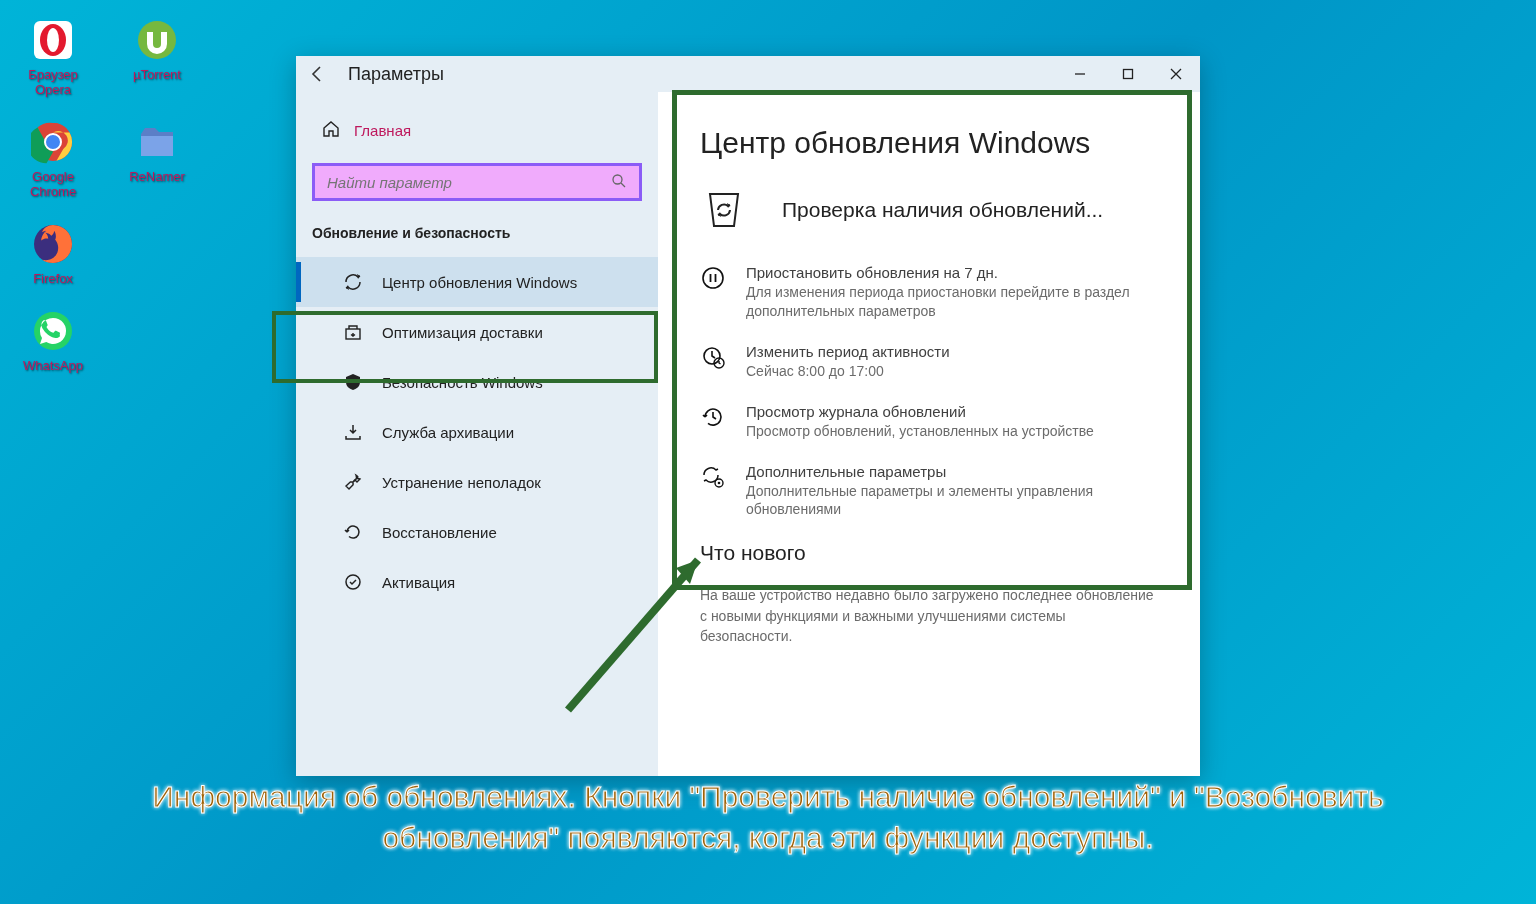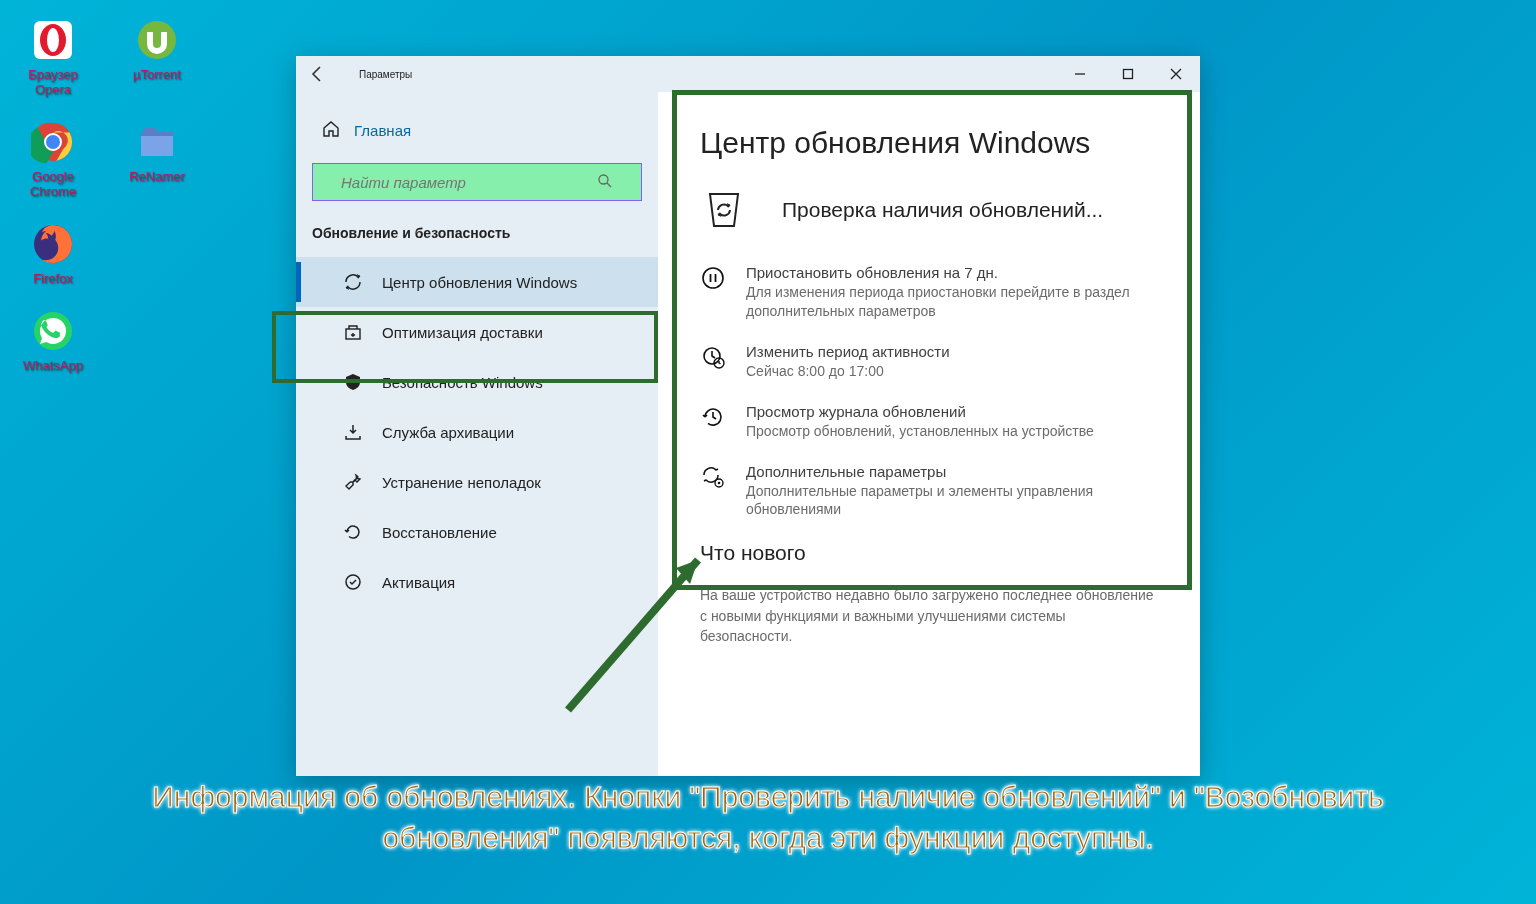--- a/index.html
+++ b/index.html
@@ -8,28 +8,28 @@
 .desktop-icons { position: absolute; top: 14px; left: 14px; width: 200px; }
 .icon-col { display: flex; flex-direction: column; gap: 18px; }
 .icon-row { display: flex; gap: 26px; }
 .desktop-icon { width: 78px; display: flex; flex-direction: column; align-items: center; gap: 2px; cursor: pointer; }
 .desktop-icon .visual { width: 52px; height: 52px; display: flex; align-items: center; justify-content: center; }
 .desktop-icon .label { color: #be185d; font-size: 13px; text-align: center; text-shadow: 1px 1px 2px rgba(0,0,0,0.6); line-height: 1.15; }
 
 .window { position: absolute; left: 296px; top: 56px; width: 904px; height: 720px; background: #fff; box-shadow: 0 6px 24px rgba(0,0,0,0.25); display: flex; flex-direction: column; }
 .titlebar { height: 36px; display: flex; align-items: center; background: #e5eef5; position: relative; }
 .back-btn { width: 44px; height: 36px; display: flex; align-items: center; justify-content: center; font-size: 18px; color: #333; cursor: pointer; }
-.titlebar-title { font-size: 10px; color: #222; margin-left: 19px; }
+.titlebar-title { font-size: 18px; color: #222; margin-left: 8px; }
 .win-controls { position: absolute; right: 0; top: 0; display: flex; }
 .win-btn { width: 48px; height: 36px; display: flex; align-items: center; justify-content: center; font-size: 13px; color: #222; cursor: pointer; }
 
 .window-body { flex: 1; display: flex; overflow: hidden; }
 .sidebar { width: 362px; background: #e5eef5; padding-top: 18px; }
-.home-row { display: flex; align-items: center; gap: 14px; padding: 10px 26px 22px 26px; color: #0369a1; font-size: 15px; cursor: pointer; }
-.search-box { margin: 0 16px 24px 16px; height: 38px; background: #86efac; border: 1px solid #8b5cf6; display: flex; align-items: center; padding: 0 28px; }
+.home-row { display: flex; align-items: center; gap: 14px; padding: 10px 26px 22px 26px; color: #be185d; font-size: 15px; cursor: pointer; }
+.search-box { margin: 0 16px 24px 16px; height: 38px; background: #f0abfc; border: 3px solid #8b5cf6; display: flex; align-items: center; padding: 0 12px; }
 .search-box input { flex: 1; border: none; background: transparent; outline: none; font-size: 15px; font-style: italic; color: #666; }
 .search-icon { color: #666; font-size: 15px; }
 .section-label { padding: 0 16px 16px 16px; font-size: 14px; font-weight: 600; color: #222; }
 .side-item { height: 50px; display: flex; align-items: center; gap: 18px; padding: 0 0 0 46px; font-size: 15px; color: #222; cursor: pointer; position: relative; }
 .side-item.selected { background: #cde0ee; }
 .side-item.selected::before { content: ""; position: absolute; left: 0; top: 10%; width: 5px; height: 80%; background: #0067c0; }
 .side-item .side-icon { width: 22px; display: flex; justify-content: center; color: #222; font-size: 18px; }
 
 .content { flex: 1; padding: 34px 42px 20px 42px; overflow: hidden; }
 .page-title { font-size: 30px; font-weight: 400; color: #222; margin-bottom: 26px; }

